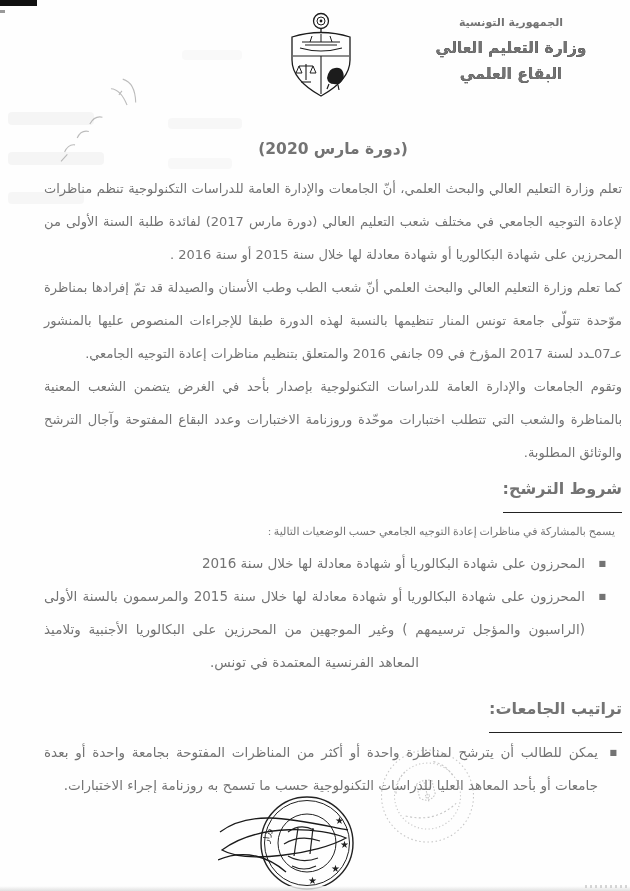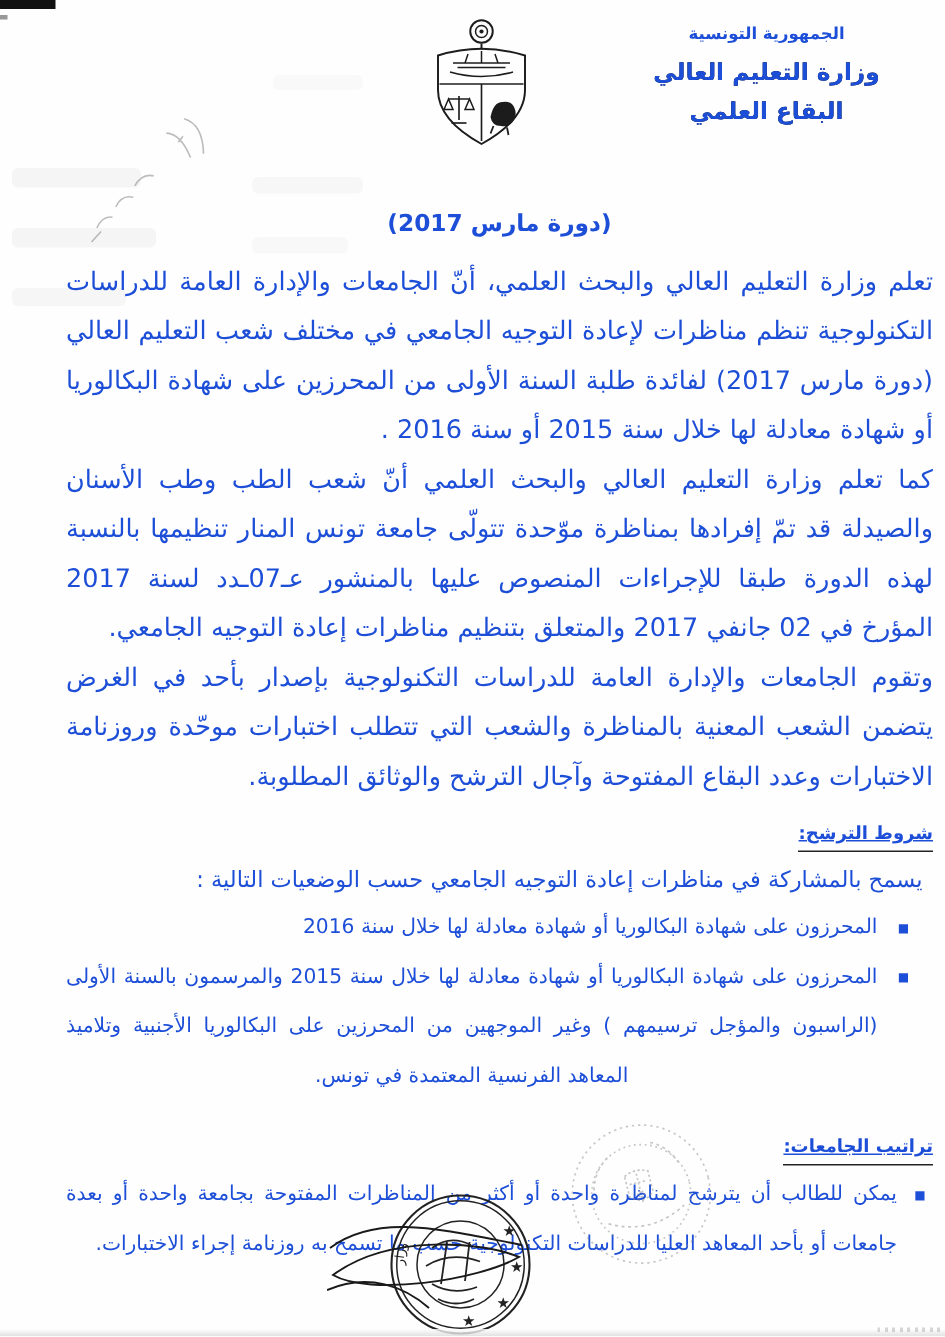--- a/index.html
+++ b/index.html
@@ -2,45 +2,45 @@
 <html lang="ar" dir="rtl"><head>
 <meta charset="utf-8">
 <style>
   html,body{margin:0;padding:0;background:#ffffff;}
   .page{
     position:relative;
     width:630px;height:891px;
     background:#fefefe;
     overflow:hidden;
     font-family:"DejaVu Sans", sans-serif;
-    color:#1d4ed8;
+    color:#737373;
     direction:rtl;
   }
   
   .corner-mark{position:absolute;left:0;top:0;width:37px;height:6px;background:#111;}
   .corner-mark2{position:absolute;left:0;top:10px;width:5px;height:3px;background:#555;opacity:.6;}
   .smudge{position:absolute;background:#9a9a9a;border-radius:4px;}
   .bottom-edge{position:absolute;left:0;right:0;bottom:0;height:5px;background:linear-gradient(#ffffff,#d9d9d9);opacity:.8;}
   .specks{position:absolute;left:585px;bottom:3px;width:42px;height:3px;
     background:repeating-linear-gradient(90deg,#b5b5b5 0 2px,transparent 2px 5px);opacity:.55;}
   
   .hdr-right{position:absolute;top:16px;right:40px;width:158px;text-align:center;}
   .hdr-republic{font-size:11px;font-weight:bold;letter-spacing:.2px;}
   .hdr-ministry{font-size:15.5px;font-weight:bold;line-height:26px;margin-top:6px;
     text-shadow:0 0 .4px #000;}
   .hdr-dept{position:absolute;top:106px;right:58px;font-size:12.5px;font-weight:bold;}
   .emblem{position:absolute;left:288px;top:12px;}
   
   .content{position:absolute;top:140px;right:8px;left:44px;}
   .doc-title{font-size:16.5px;font-weight:bold;text-align:center;margin:0 0 15px 0;}
   .doc-subtitle{font-size:15.5px;font-weight:bold;text-align:center;margin:0 0 14px 0;}
-  .body-p{font-size:17px;line-height:33px;text-align:justify;margin:0;}
-  .section-heading{display:inline-block;font-size:12px;font-weight:bold;
-    border-bottom:1.4px solid #222;padding-bottom:1px;margin:9px 0 3px 0;line-height:22px;text-decoration:underline;}
-  .intro-line{font-size:15px;line-height:31px;margin:0 7px 0 0;}
+  .body-p{font-size:13px;line-height:33px;text-align:justify;margin:0;}
+  .section-heading{display:inline-block;font-size:16px;font-weight:bold;
+    border-bottom:1.4px solid #222;padding-bottom:12px;margin:9px 0 3px 0;line-height:22px;}
+  .intro-line{font-size:11px;line-height:31px;margin:0 7px 0 0;font-family:Liberation Serif, serif;}
   .bullets{list-style:none;margin:0;padding:0;}
   .bullet-item{position:relative;padding-right:37px;font-size:13.5px;line-height:33px;
     text-align:justify;margin:0;}
   .bullet-item .sq{position:absolute;right:16px;top:0;font-size:8px;line-height:33px;}
   .center-last{text-align-last:center;}
   .mt{margin-top:10px;}
   
   .stamp-faint{position:absolute;left:372px;top:746px;opacity:.5;}
   .stamp-dark{position:absolute;left:218px;top:780px;}
   .pencil{position:absolute;left:48px;top:78px;opacity:.5;transform:rotate(-16deg);}
@@ -96,24 +96,24 @@
 
   <div class="hdr-right">
     <div class="hdr-republic">الجمهورية التونسية</div>
     <div class="hdr-ministry">
       <div>وزارة التعليم العالي</div>
       <div>البقاع العلمي</div>
     </div>
   </div>
 
   <div class="content">
-    <div class="doc-subtitle">(دورة مارس 2017)</div>
+    <div class="doc-subtitle">(دورة مارس 2020)</div>
 
     <p class="body-p">تعلم وزارة التعليم العالي والبحث العلمي، أنّ الجامعات والإدارة العامة للدراسات التكنولوجية تنظم مناظرات لإعادة التوجيه الجامعي في مختلف شعب التعليم العالي (دورة مارس 2017) لفائدة طلبة السنة الأولى من المحرزين على شهادة البكالوريا أو شهادة معادلة لها خلال سنة 2015 أو سنة 2016 .</p>
-    <p class="body-p">كما تعلم وزارة التعليم العالي والبحث العلمي أنّ شعب الطب وطب الأسنان والصيدلة قد تمّ إفرادها بمناظرة موّحدة تتولّى جامعة تونس المنار تنظيمها بالنسبة لهذه الدورة طبقا للإجراءات المنصوص عليها بالمنشور عـ07ـدد لسنة 2017 المؤرخ في 02 جانفي 2017 والمتعلق بتنظيم مناظرات إعادة التوجيه الجامعي.</p>
+    <p class="body-p">كما تعلم وزارة التعليم العالي والبحث العلمي أنّ شعب الطب وطب الأسنان والصيدلة قد تمّ إفرادها بمناظرة موّحدة تتولّى جامعة تونس المنار تنظيمها بالنسبة لهذه الدورة طبقا للإجراءات المنصوص عليها بالمنشور عـ07ـدد لسنة 2017 المؤرخ في 09 جانفي 2016 والمتعلق بتنظيم مناظرات إعادة التوجيه الجامعي.</p>
     <p class="body-p">وتقوم الجامعات والإدارة العامة للدراسات التكنولوجية بإصدار بأحد في الغرض يتضمن الشعب المعنية بالمناظرة والشعب التي تتطلب اختبارات موحّدة وروزنامة الاختبارات وعدد البقاع المفتوحة وآجال الترشح والوثائق المطلوبة.</p>
 
     <div>
       <span class="section-heading">شروط الترشح:</span>
     </div>
     <div class="intro-line">يسمح بالمشاركة في مناظرات إعادة التوجيه الجامعي حسب الوضعيات التالية :</div>
     <ul class="bullets">
       <li class="bullet-item">
         <span class="sq">■</span>
         <span>المحرزون على شهادة البكالوريا أو شهادة معادلة لها خلال سنة 2016</span>

